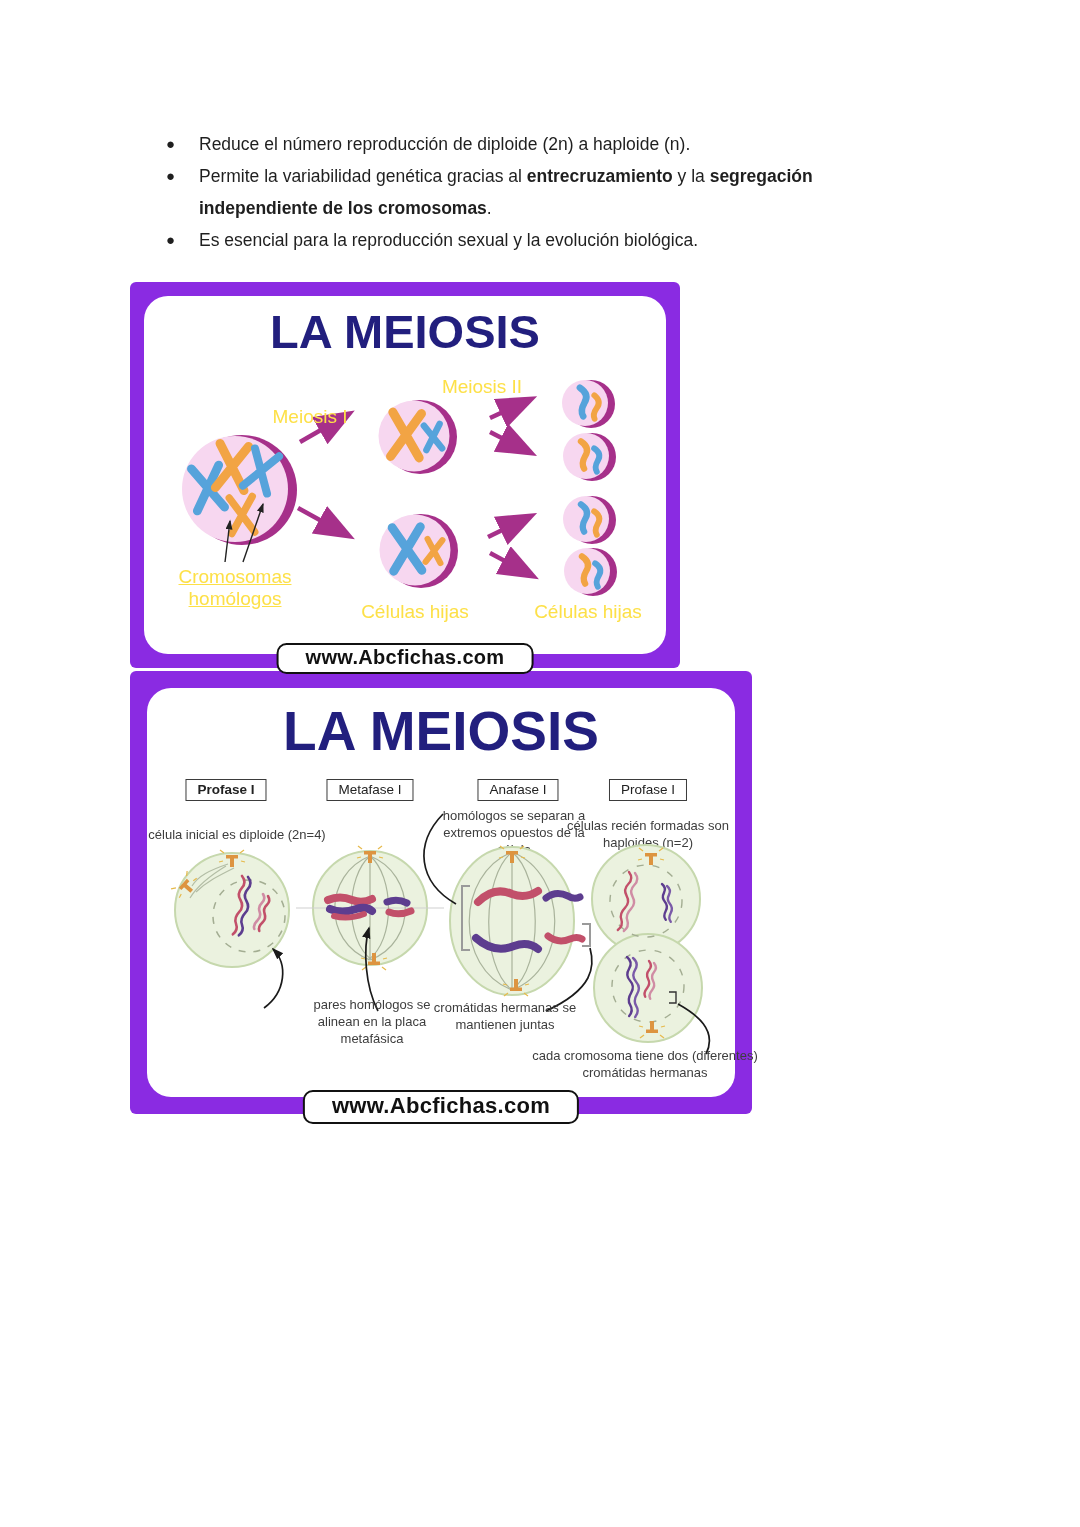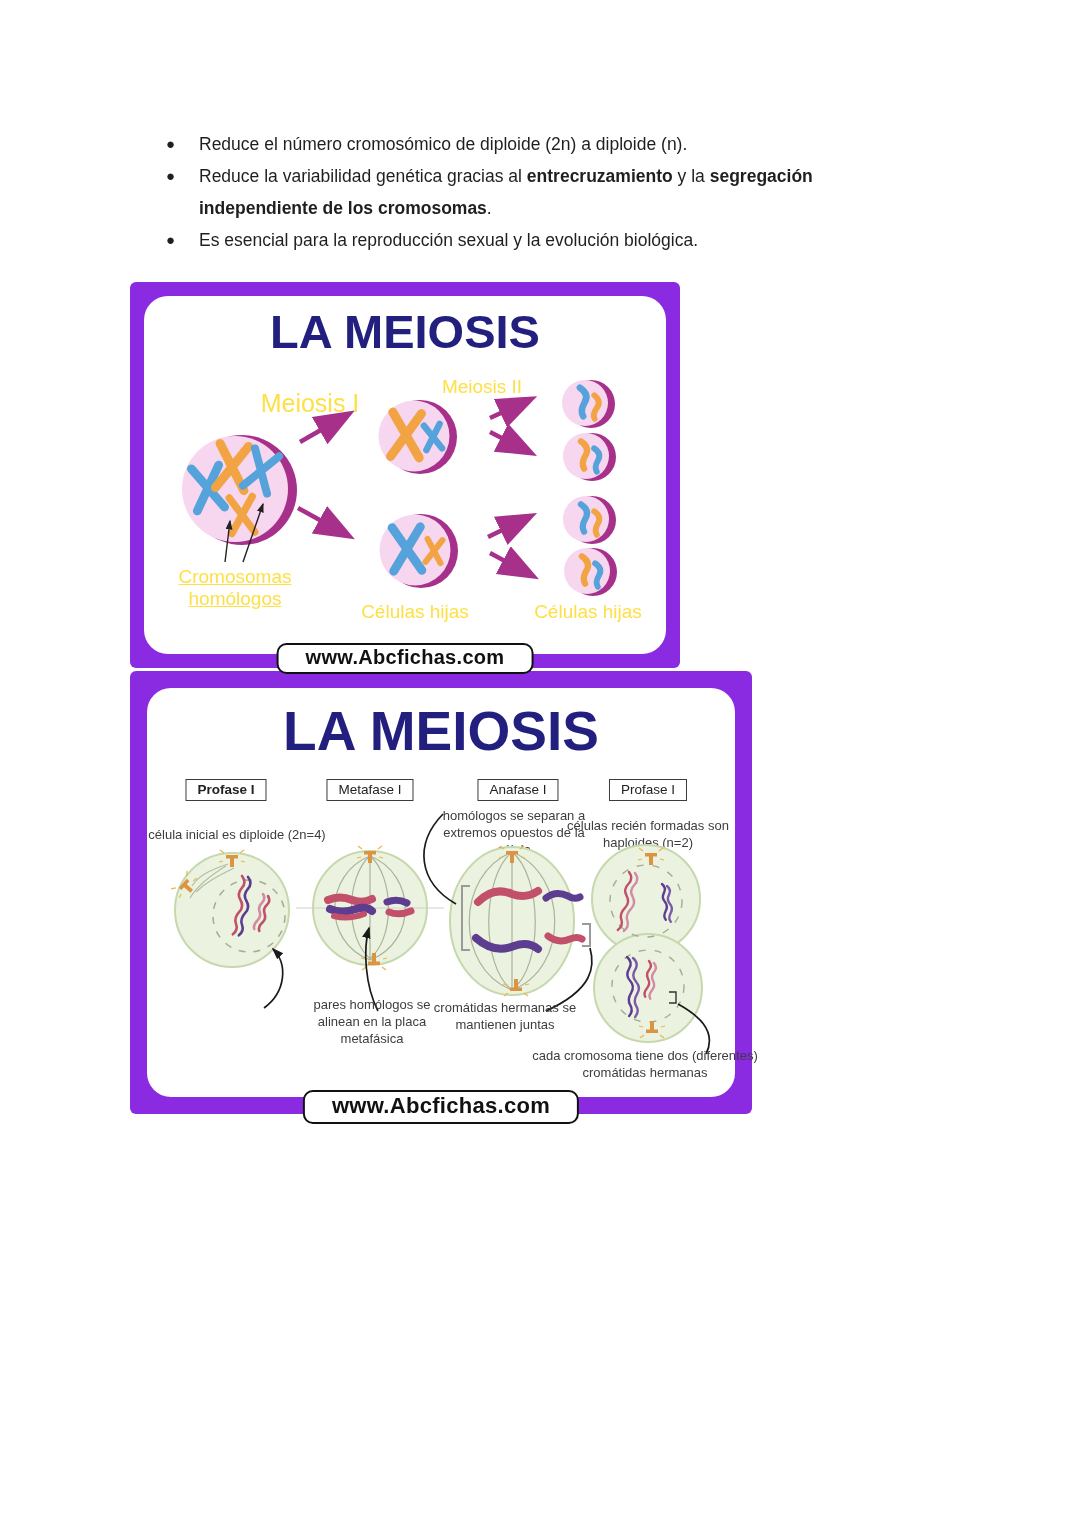--- a/index.html
+++ b/index.html
@@ -34,25 +34,25 @@
   svg { position:absolute; overflow:visible; }
 </style>
 </head>
 <body>
 
 <div class="page">
 
   <div class="bullets">
     <div class="bullet-row">
       <span class="bullet-dot">●</span>
-      <span class="bullet-text"><span>Reduce el número cromosómico de diploide (2n) a diploide (n).</span></span>
+      <span class="bullet-text"><span>Reduce el número reproducción de diploide (2n) a haploide (n).</span></span>
     </div>
     <div class="bullet-row">
       <span class="bullet-dot">●</span>
-      <span class="bullet-text"><span>Reduce la variabilidad genética gracias al </span><b>entrecruzamiento</b><span> y la </span><b>segregación</b><br><b>independiente de los cromosomas</b><span>.</span></span>
+      <span class="bullet-text"><span>Permite la variabilidad genética gracias al </span><b>entrecruzamiento</b><span> y la </span><b>segregación</b><br><b>independiente de los cromosomas</b><span>.</span></span>
     </div>
     <div class="bullet-row">
       <span class="bullet-dot">●</span>
       <span class="bullet-text"><span>Es esencial para la reproducción sexual y la evolución biológica.</span></span>
     </div>
   </div>
 
   <div class="card" style="left:130px; top:282px; width:550px; height:386px; background:#8A2BE2;">
     <div class="card-inner" style="left:14px; top:14px; right:14px; bottom:14px;"></div>
     <div class="ig-title" style="top:22px; font-size:47px; color:#221F7E;">LA MEIOSIS</div>
@@ -127,21 +127,21 @@
         <use href="#bent" transform="translate(439,213) scale(1.05)" stroke="#F2A444" stroke-width="6"></use>
         <use href="#bent" transform="translate(452,218) scale(0.9)" stroke="#56A3DB" stroke-width="6.5"></use>
       </g>
 
       <g stroke="#222" stroke-width="1.4" fill="none">
         <path d="M81,205 L86,164" marker-end="url(#ak)"></path>
         <path d="M99,205 L119,147" marker-end="url(#ak)"></path>
       </g>
     </svg>
 
-    <div class="lbl center-xy" style="left:180px; top:121px; font-size:25px;">Meiosis I</div>
+    <div class="lbl center-xy" style="left:180px; top:135px; font-size:19px;">Meiosis I</div>
     <div class="lbl center-xy" style="left:352px; top:105px; font-size:19px;">Meiosis II</div>
     <div class="lbl center-x" style="left:105px; top:284px; font-size:19px; text-align:center; line-height:22px;text-decoration:underline;">
       <div>Cromosomas</div>
       <div>homólogos</div>
     </div>
     <div class="lbl center-xy" style="left:285px; top:330px; font-size:19px;">Células hijas</div>
     <div class="lbl center-xy" style="left:458px; top:330px; font-size:19px;">Células hijas</div>
 
     <div class="badge" style="bottom:-6px; font-size:20px;">www.Abcfichas.com</div>
   </div>

